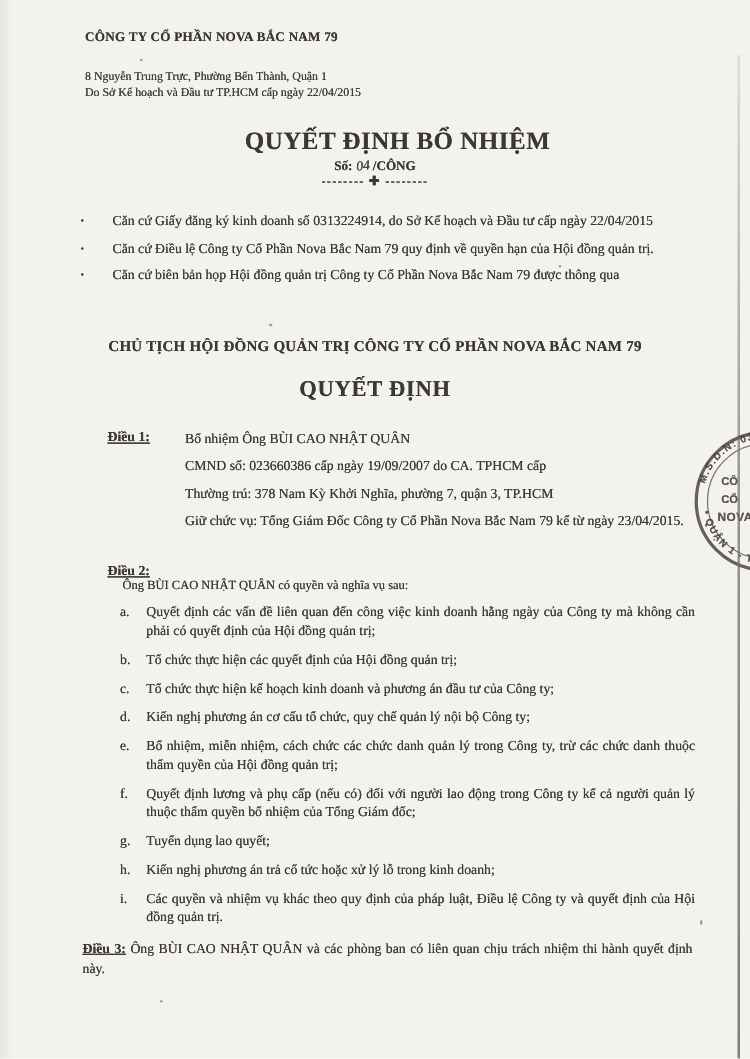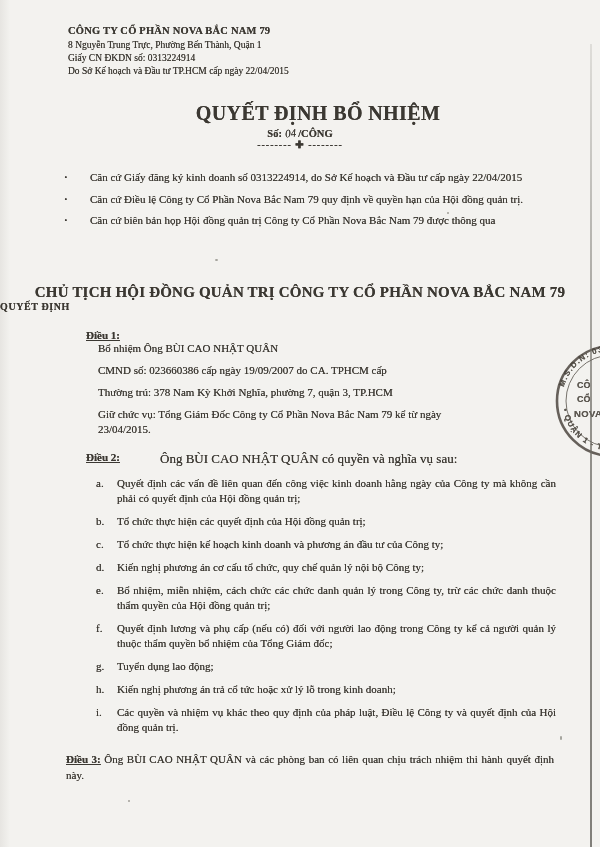--- a/index.html
+++ b/index.html
@@ -8,47 +8,47 @@
     width:600px;height:847px;
     background:#f3f2ef;
     background-image:linear-gradient(to right, rgba(120,115,105,.10), rgba(120,115,105,0) 10px);
     font-family:"Liberation Serif","DejaVu Serif",serif;
     color:#3b3832;
     overflow:hidden;
     text-shadow:0 0 .35px rgba(60,55,48,.85);
   }
   
   .header-left{position:absolute;left:68px;top:24px;width:285px;font-size:9.5px;line-height:13px;}
-  .co-name{font-size:10.5px;font-weight:bold;letter-spacing:.2px;margin-bottom:2px;}
+  .co-name{font-size:10.5px;font-weight:bold;letter-spacing:.2px;margin-bottom:19px;}
   .header-right{position:absolute;left:336px;top:27px;width:244px;text-align:center;}
   .nat1{font-weight:bold;font-size:10.5px;letter-spacing:.2px;}
   .nat2{font-weight:bold;font-size:10px;margin-top:3px;}
   .ornament{font-size:10px;margin-top:1px;letter-spacing:2px;color:#46423b;}
   
   .title-block{position:absolute;left:0;top:102px;width:100%;text-align:center;}
   .title-main{font-size:20px;font-weight:bold;letter-spacing:.4px;margin-left:36px;}
   .title-no{font-size:10.5px;font-weight:bold;margin-top:2px;}
   .hand{font-style:italic;font-weight:normal;display:inline-block;transform:rotate(-6deg);font-size:11px;}
   .title-divider{font-size:10px;font-weight:bold;letter-spacing:1px;margin-top:0;}
   
   .preamble{position:absolute;left:64px;top:170px;width:488px;}
   .p-item{display:flex;margin-bottom:6px;}
   .p-bullet{width:26px;flex:none;font-weight:bold;font-size:11px;line-height:15.5px;}
   .p-text{flex:1;font-size:11px;line-height:15.5px;text-align:justify;}
   
-  .h-chairman{position:absolute;left:0;top:284px;width:100%;text-align:center;font-weight:bold;font-size:15px;letter-spacing:.2px;}
-  .h-decides{position:absolute;left:0;top:301px;width:100%;font-weight:bold;font-size:10px;letter-spacing:.6px;}
+  .h-chairman{position:absolute;left:0;top:270px;width:100%;text-align:center;font-weight:bold;font-size:12px;letter-spacing:.2px;}
+  .h-decides{position:absolute;left:0;top:301px;width:100%;text-align:center;font-weight:bold;font-size:18px;letter-spacing:.6px;}
   
   .d-label{font-weight:bold;text-decoration:underline;font-size:11px;flex:none;width:62px;}
-  .dieu1{position:absolute;left:86px;top:329px;width:478px;display:flex;flex-direction:column;}
+  .dieu1{position:absolute;left:86px;top:344px;width:478px;display:flex;}
   .dieu1-lines{font-size:11px;width:406px;}
-  .dieu1-lines .d1-line{margin-bottom:7px;line-height:15px;margin-left:12px;}
+  .dieu1-lines .d1-line{margin-bottom:7px;line-height:15px;}
   .dieu2{position:absolute;left:86px;top:451px;width:470px;font-size:11px;}
-  .dieu2-head{display:flex;margin-bottom:9px;}
-  .dieu2-intro{font-size:13px;padding-left:12px;}
+  .dieu2-head{display:flex;margin-bottom:9px;flex-direction:column;}
+  .dieu2-intro{font-size:10px;padding-left:12px;}
   .d2-item{display:flex;margin-bottom:8px;padding-left:10px;}
   .d2-letter{width:21px;flex:none;line-height:15px;}
   .d2-text{flex:1;text-align:justify;line-height:15px;}
   .dieu3{position:absolute;left:66px;top:741px;width:488px;font-size:11px;line-height:15.5px;text-align:justify;}
   .dieu3 .d-label{text-decoration:underline;font-weight:bold;}
   
   .stamp{position:absolute;top:336px;left:547px;width:130px;height:130px;}
   .s-outer{fill:none;stroke:#4c473f;stroke-width:2.6;opacity:.85;}
   .s-inner{fill:none;stroke:#4c473f;stroke-width:1;opacity:.75;}
   .s-ring{font-family:"Liberation Sans","DejaVu Sans",sans-serif;font-size:8px;font-weight:bold;fill:#4c473f;letter-spacing:1.1px;opacity:.9;}
@@ -65,21 +65,20 @@
   .sp5{left:128px;top:800px;}
 </style>
 </head>
 <body>
 
 <div class="page">
 
   <div class="header-left">
     <div class="co-name">CÔNG TY CỔ PHẦN NOVA BẮC NAM 79</div>
     <div>8 Nguyễn Trung Trực, Phường Bến Thành, Quận 1</div>
-    <div>Giấy CN ĐKDN số: 0313224914</div>
     <div>Do Sở Kế hoạch và Đầu tư TP.HCM cấp ngày 22/04/2015</div>
   </div>
 
 
   <div class="title-block">
     <div class="title-main">QUYẾT ĐỊNH BỔ NHIỆM</div>
     <div class="title-no">
       <span>Số:</span>
       <span class="hand">04</span>
       <span>/CÔNG</span>
@@ -140,21 +139,21 @@
       <div class="d2-item">
         <span class="d2-letter">e.</span>
         <span class="d2-text">Bổ nhiệm, miễn nhiệm, cách chức các chức danh quản lý trong Công ty, trừ các chức danh thuộc thẩm quyền của Hội đồng quản trị;</span>
       </div>
       <div class="d2-item">
         <span class="d2-letter">f.</span>
         <span class="d2-text">Quyết định lương và phụ cấp (nếu có) đối với người lao động trong Công ty kể cả người quản lý thuộc thẩm quyền bổ nhiệm của Tổng Giám đốc;</span>
       </div>
       <div class="d2-item">
         <span class="d2-letter">g.</span>
-        <span class="d2-text">Tuyển dụng lao động;</span>
+        <span class="d2-text">Tuyển dụng lao quyết;</span>
       </div>
       <div class="d2-item">
         <span class="d2-letter">h.</span>
         <span class="d2-text">Kiến nghị phương án trả cổ tức hoặc xử lý lỗ trong kinh doanh;</span>
       </div>
       <div class="d2-item">
         <span class="d2-letter">i.</span>
         <span class="d2-text">Các quyền và nhiệm vụ khác theo quy định của pháp luật, Điều lệ Công ty và quyết định của Hội đồng quản trị.</span>
       </div>
     </div>

